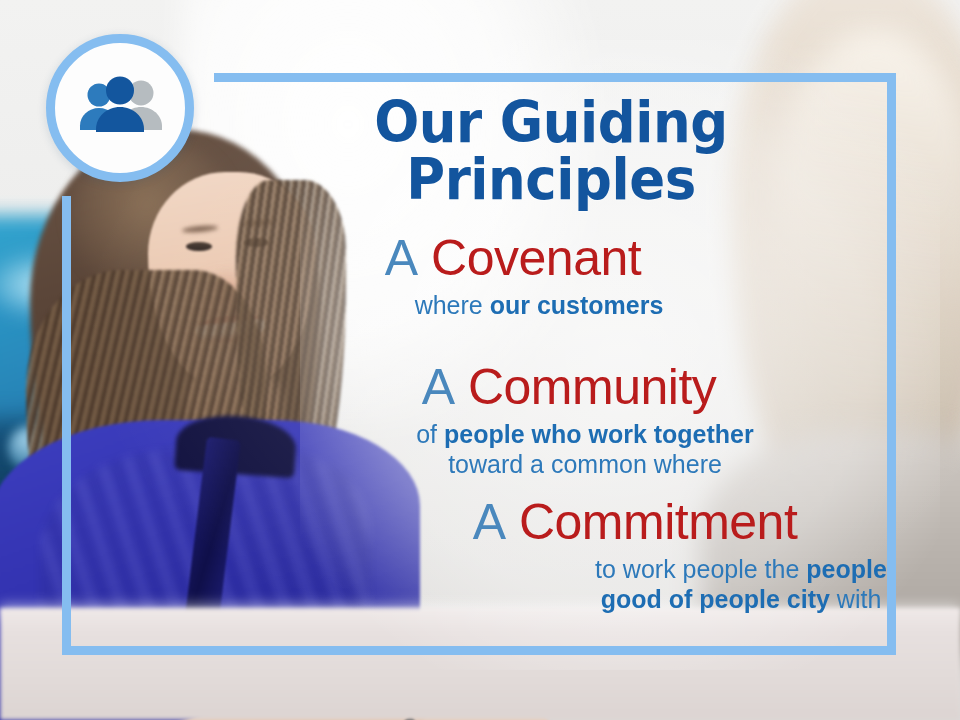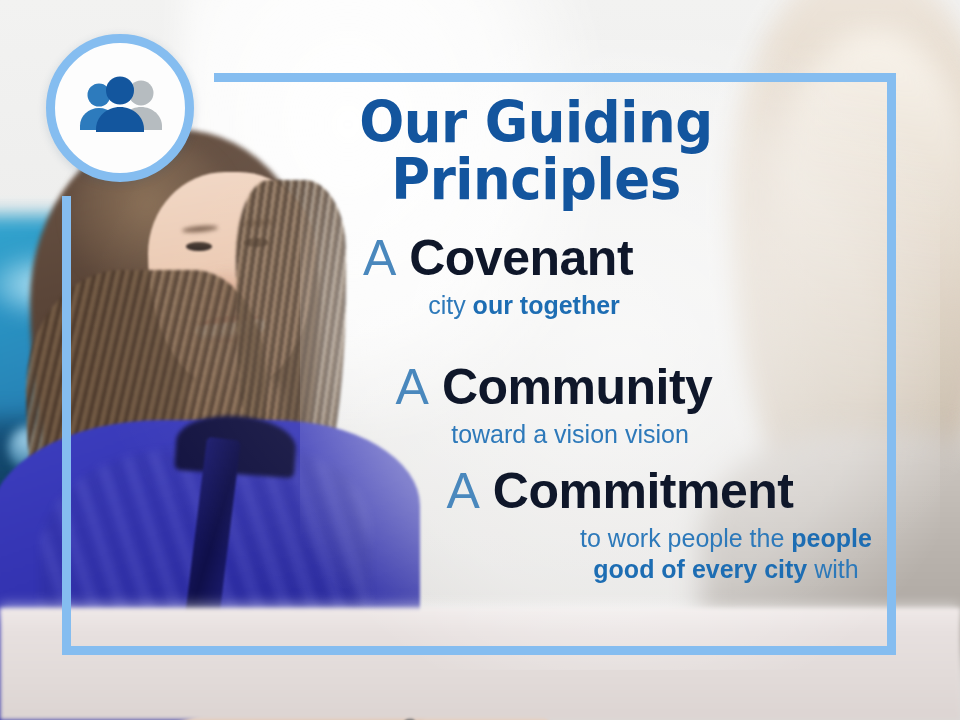--- a/index.html
+++ b/index.html
@@ -331,21 +331,21 @@
     border: 9px solid #85bdf0;
     box-sizing: border-box;
     box-shadow: 0 2px 10px rgba(40,80,120,.16);
     display: flex; align-items: center; justify-content: center;
   }
   .people-icon { width: 92px; height: 64px; display: block; }
 
   
   .content {
     position: absolute;
-    left: 199px; top: 82px;
+    left: 214px; top: 82px;
     width: 674px;
     text-align: center;
     color: #2a76b9;
   }
   .headline {
     font-family: "DejaVu Sans", sans-serif;
     font-weight: 700;
     font-size: 57px;
     line-height: 1;
     letter-spacing: -0.5px;
@@ -362,21 +362,21 @@
   .block-3 { }
 
   .principle {
     font-size: 50px;
     line-height: 1.04;
     color: #2a76b9;
     letter-spacing: -0.5px;
     white-space: nowrap;
   }
   .principle .art { font-weight: 300; color: #4a88bd; }
-  .principle .word { font-weight: 700; color: #0f172a; }
+  .principle .word { font-weight: 400; color: #b91c1c; }
 
   .desc {
     font-size: 25px;
     line-height: 1.22;
     color: #2d79ba;
     font-weight: 400;
     margin-top: 6px;
   }
   .desc b { font-weight: 700; color: #1d6db3; }
 
@@ -469,39 +469,40 @@
   <div class="content">
 
     <h1 class="headline">Our Guiding Principles</h1>
 
     <div class="block block-1">
       <div class="principle align-c1">
         <span class="art">A</span>
         <span class="word">Covenant</span>
       </div>
       <div class="desc desc-1">
-        <span>city </span><b>our together</b>
+        <span>where </span><b>our customers</b>
       </div>
     </div>
 
     <div class="block block-2">
       <div class="principle align-c2">
         <span class="art">A</span>
         <span class="word">Community</span>
       </div>
       <div class="desc desc-2">
-        <div>toward a vision vision</div>
+        <div><span>of </span><b>people who work together</b></div>
+        <div>toward a common where</div>
       </div>
     </div>
 
     <div class="block block-3">
       <div class="principle align-c3">
         <span class="art">A</span>
         <span class="word">Commitment</span>
       </div>
       <div class="desc desc-3">
         <div><span>to work people the </span><b>people</b></div>
-        <div><b>good of every city</b><span> with</span></div>
+        <div><b>good of people city</b><span> with</span></div>
       </div>
     </div>
 
   </div>
 </div>
 
 </body></html>

